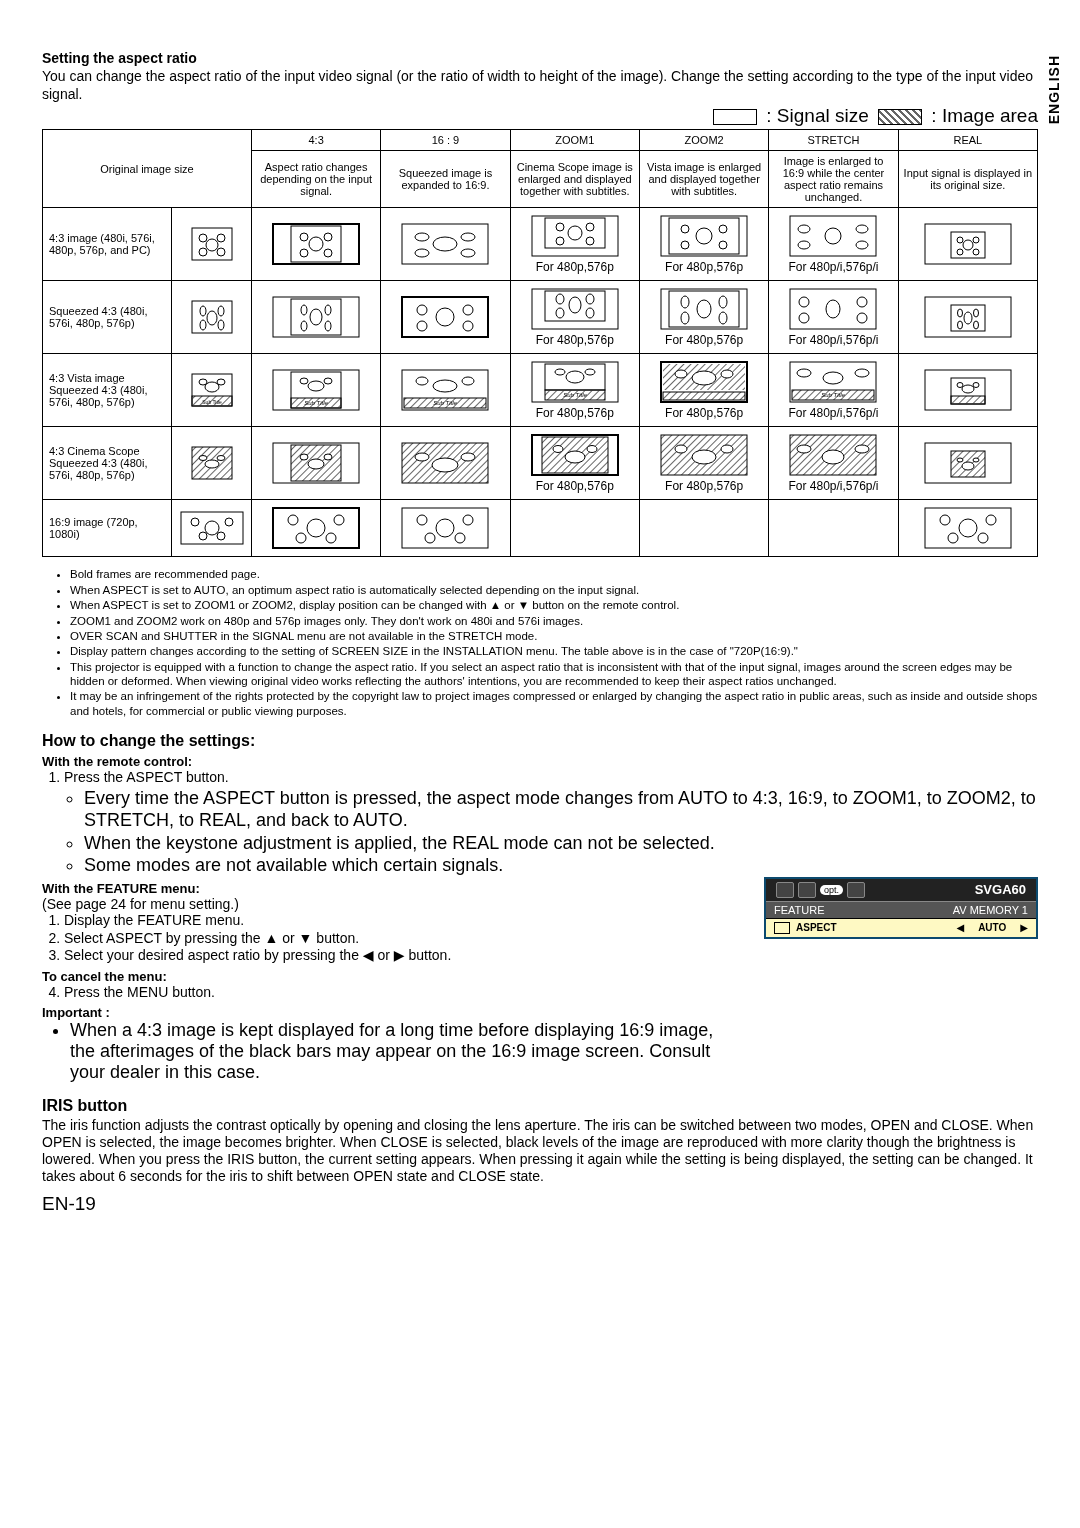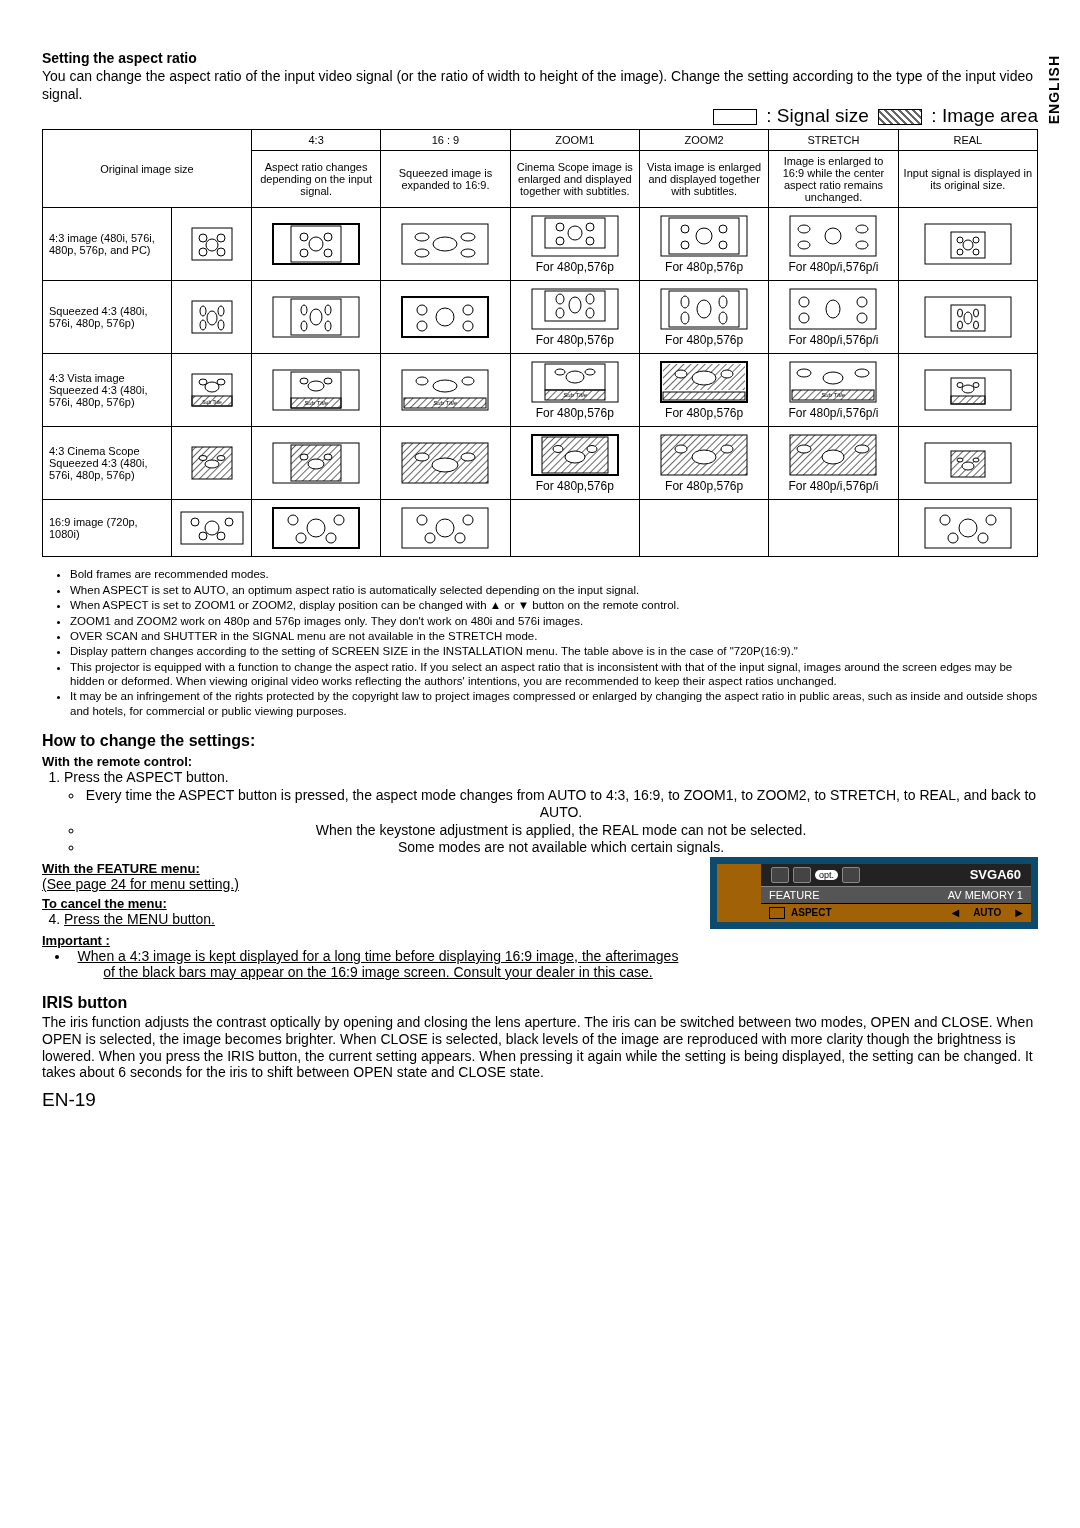--- a/index.html
+++ b/index.html
@@ -88,29 +88,28 @@
   ul.bullets li { margin-bottom: 1px; }
   
   h3.sub {
     font-size: 16px;
     font-weight: bold;
     margin: 14px 0 2px 0;
   }
   .strong-line { font-weight: bold; font-size: 13px; margin: 4px 0 0 0; }
   ol.steps { font-size: 14px; line-height: 1.25; padding-left: 22px; margin: 0; }
   ol.steps li { margin: 0; }
-  ul.inner { padding-left: 20px; margin: 0; font-size: 14px; text-align: center; }
+  ul.inner { padding-left: 20px; margin: 0; font-size: 18px; }
   .layout-row { display: flex; gap: 24px; align-items: flex-start; }
-  .layout-left { flex: 1; text-decoration: underline; }
+  .layout-left { flex: 1; }
   .menu-panel {
-    border: 7px solid #0c4a6e;
+    border: 2px solid #0c4a6e;
     width: 270px;
     font-size: 11px;
-    background: #a16207;
-    padding-left: 44px;
+    background: #fef9c3;
   }
   .menu-top {
     display: flex; align-items: center; justify-content: space-between;
     background: #222; color: #fff; padding: 3px 10px;
   }
   .menu-top-left { display:flex; gap:4px; align-items:center; }
   .menu-icon { border:1px solid #888; background:#444; width:16px; height:14px; border-radius:2px;}
   .opt-bubble { background:#fff; color:#000; border-radius:8px; font-size:9px; padding:0 4px;}
   .menu-row1 {
     display:flex; justify-content:space-between; background:#555; color:#fff;
@@ -527,21 +526,21 @@
             <circle cx="30" cy="32" r="5" fill="none" stroke="#000"></circle>
             <circle cx="60" cy="32" r="5" fill="none" stroke="#000"></circle>
             <circle cx="45" cy="22" r="9" fill="none" stroke="#000"></circle>
           </svg>
     </td>
   </tr>
 </tbody>
   </table>
 
 <ul class="bullets">
-  <li>Bold frames are recommended modes.</li>
+  <li>Bold frames are recommended page.</li>
   <li>When ASPECT is set to AUTO, an optimum aspect ratio is automatically selected depending on the input signal.</li>
   <li>When ASPECT is set to ZOOM1 or ZOOM2, display position can be changed with ▲ or ▼ button on the remote control.</li>
   <li>ZOOM1 and ZOOM2 work on 480p and 576p images only. They don't work on 480i and 576i images.</li>
   <li>OVER SCAN and SHUTTER in the SIGNAL menu are not available in the STRETCH mode.</li>
   <li>Display pattern changes according to the setting of SCREEN SIZE in the INSTALLATION menu. The table above is in the case of "720P(16:9)."</li>
   <li>This projector is equipped with a function to change the aspect ratio. If you select an aspect ratio that is inconsistent with that of the input signal, images around the screen edges may be hidden or deformed. When viewing original video works reflecting the authors' intentions, you are recommended to keep their aspect ratios unchanged.</li>
   <li>It may be an infringement of the rights protected by the copyright law to project images compressed or enlarged by changing the aspect ratio in public areas, such as inside and outside shops and hotels, for commercial or public viewing purposes.</li>
 </ul>
 
 <h3 class="sub">How to change the settings:</h3>
@@ -555,20 +554,25 @@
       <li>When the keystone adjustment is applied, the REAL mode can not be selected.</li>
       <li>Some modes are not available which certain signals.</li>
     </ul>
   </li>
 </ol>
 
 <div class="layout-row">
   <div class="layout-left">
     <div class="strong-line">With the FEATURE menu:</div>
     <div class="sect-p">(See page 24 for menu setting.)</div>
+    <ol class="steps">
+      <li>Display the FEATURE menu.</li>
+      <li>Select ASPECT by pressing the ▲ or ▼ button.</li>
+      <li>Select your desired aspect ratio by pressing the ◀ or ▶ button.</li>
+    </ol>
     <div class="strong-line">To cancel the menu:</div>
     <ol class="steps" start="4">
       <li>Press the MENU button.</li>
     </ol>
     <div class="strong-line">Important :</div>
     <ul class="inner" style="padding-left:28px;">
       <li>When a 4:3 image is kept displayed for a long time before displaying 16:9 image, the afterimages of the black bars may appear on the 16:9 image screen. Consult your dealer in this case.</li>
     </ul>
   </div>
 

